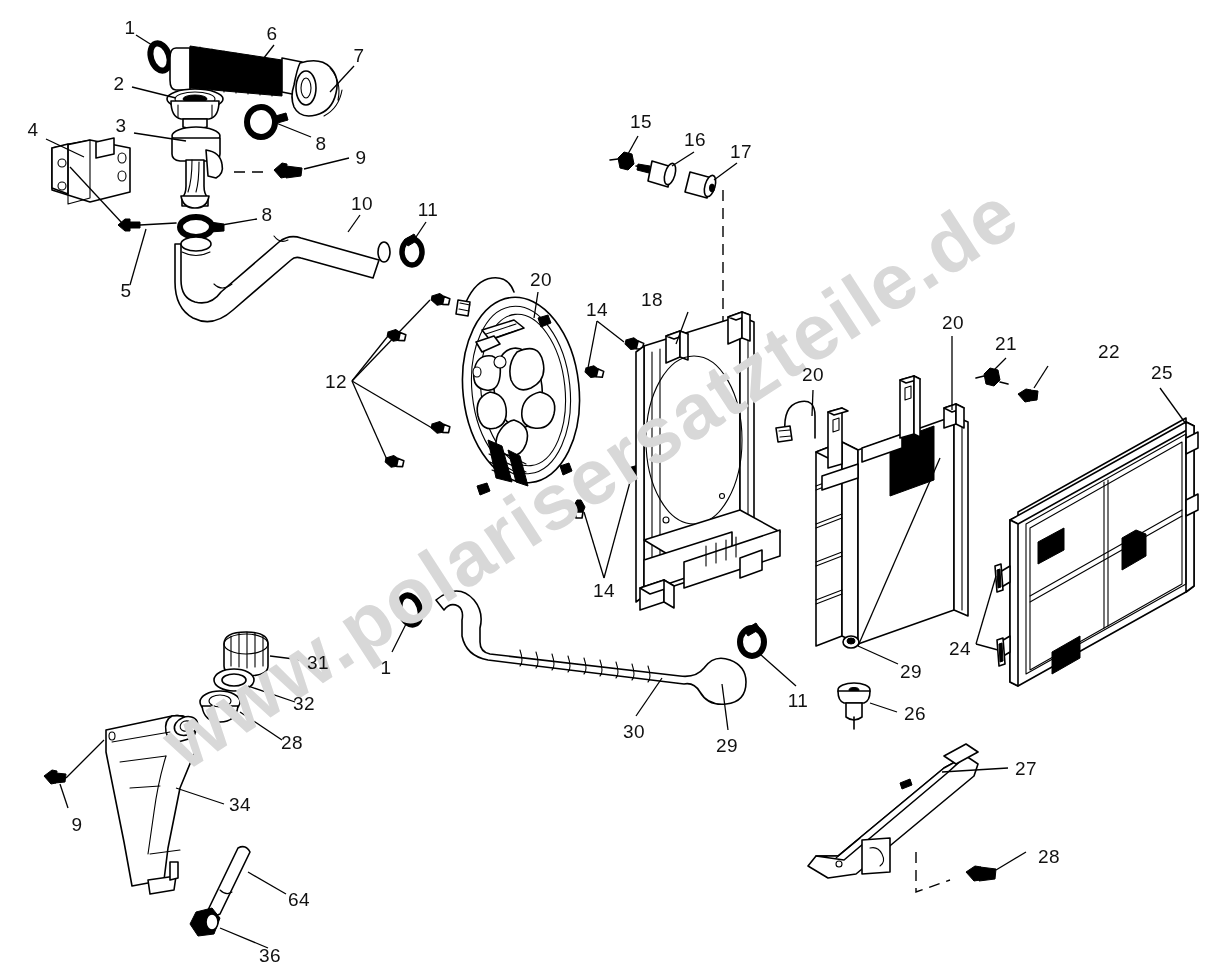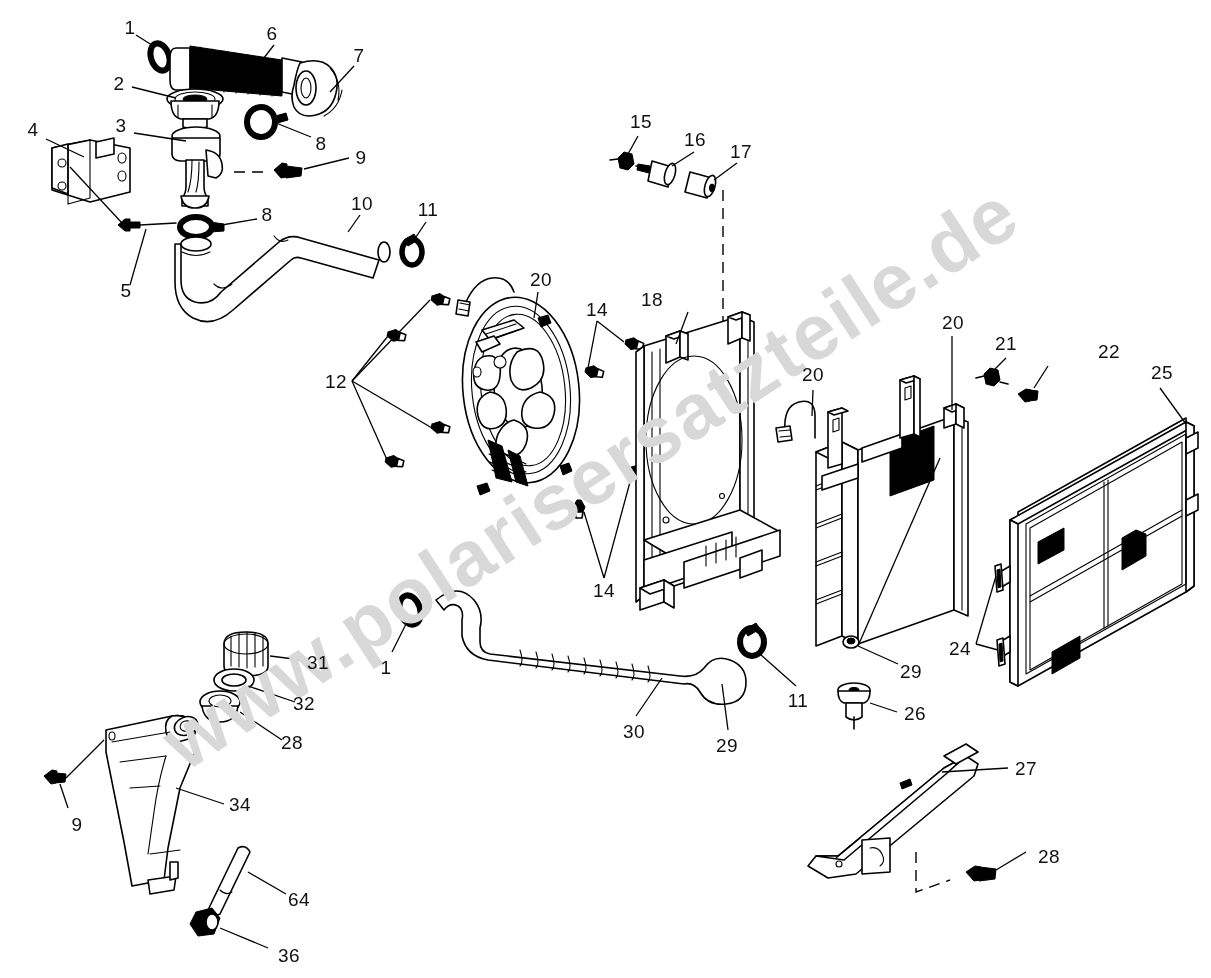--- a/index.html
+++ b/index.html
@@ -497,19 +497,19 @@
     <span class="callout" style="left:915px;top:713px">26</span>
     <span class="callout" style="left:1026px;top:768px">27</span>
     <span class="callout" style="left:1049px;top:856px">28</span>
     <span class="callout" style="left:727px;top:745px">29</span>
     <span class="callout" style="left:634px;top:731px">30</span>
     <span class="callout" style="left:318px;top:662px">31</span>
     <span class="callout" style="left:304px;top:703px">32</span>
     <span class="callout" style="left:292px;top:742px">28</span>
     <span class="callout" style="left:240px;top:804px">34</span>
     <span class="callout" style="left:299px;top:899px">64</span>
-    <span class="callout" style="left:289px;top:955px">36</span>
+    <span class="callout" style="left:270px;top:955px">36</span>
     <span class="callout" style="left:386px;top:667px">1</span>
     <span class="callout" style="left:798px;top:700px">11</span>
     <span class="callout" style="left:77px;top:824px">9</span>
   </div>
 
 </div>
 
 </body></html>

